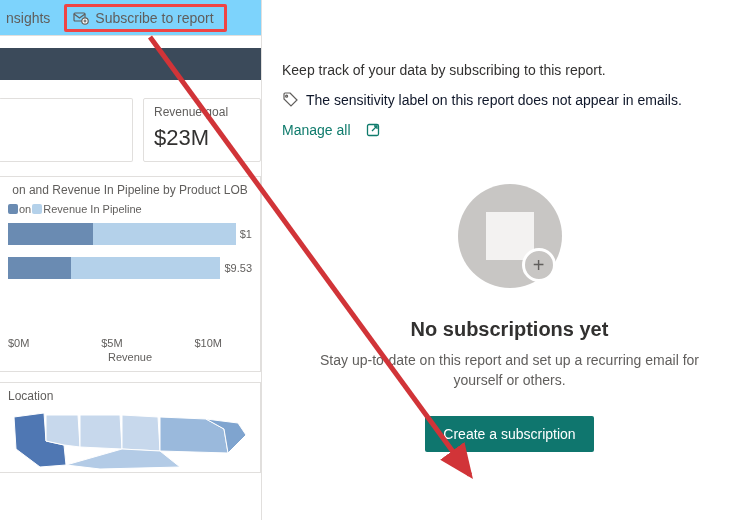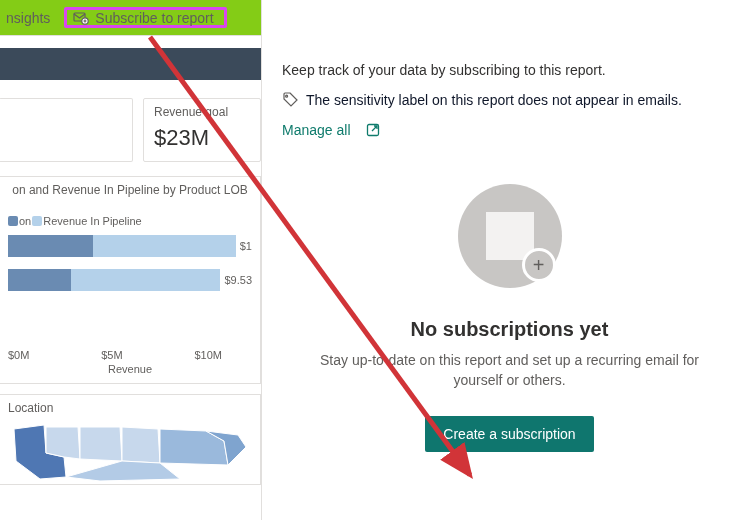--- a/index.html
+++ b/index.html
@@ -23,35 +23,35 @@
     border-right: 1px solid #e1dfdd;
   }
 
   .toolbar {
     height: 36px;
     display: flex;
     align-items: center;
     padding: 0 6px;
     border-bottom: 1px solid #e1dfdd;
     gap: 14px;
-    background: #84cc16;
+    background: #7dd3fc;
   }
   .toolbar-item {
     display: flex;
     align-items: center;
     gap: 6px;
     color: #605e5c;
     font-size: 14px;
     cursor: pointer;
     white-space: nowrap;
   }
   .subscribe-btn {
-    border: 3px solid #d946ef;
+    border: 3px solid #ef4444;
     padding: 2px 10px 2px 6px;
-    height: 21px;
+    height: 28px;
     border-radius: 2px;
   }
 
   .dark-band {
     height: 32px;
     margin-top: 12px;
     background: #3b4a5a;
   }
 
   .cards-row {
@@ -70,21 +70,21 @@
   .card.blank { flex: 1; border-left: none; margin-left: -1px;}
   .card-title { color: #605e5c; font-size: 12px; margin-bottom: 6px; }
   .card-value { color: #323130; font-size: 22px; font-weight: 400; }
 
   .chart-panel {
     margin-top: 14px;
     border: 1px solid #e1dfdd;
     border-left: none;
     padding: 6px 8px 8px 8px;
   }
-  .chart-title { color: #605e5c; font-size: 12px; text-align: center; margin-bottom: 18px;}
+  .chart-title { color: #605e5c; font-size: 12px; text-align: center; margin-bottom: 6px;}
   .legend { display:flex; align-items:center; gap:1px; font-size:11px; color:#605e5c; margin-bottom:8px;}
   .swatch { width:10px; height:10px; border-radius:2px; display:inline-block; background:#b4d1ea;}
   .swatch.dark { background:#6a8bb2; }
 
   .bars { position: relative; height: 110px; }
   .bar-track { height: 22px; margin-bottom: 12px; display:flex; align-items:center; }
   .seg { height: 22px; }
   .seg1 { background:#6a8bb2; }
   .seg2 { background:#b4d1ea; }
   .bar-label { font-size:11px; color:#605e5c; margin-left:4px;}

